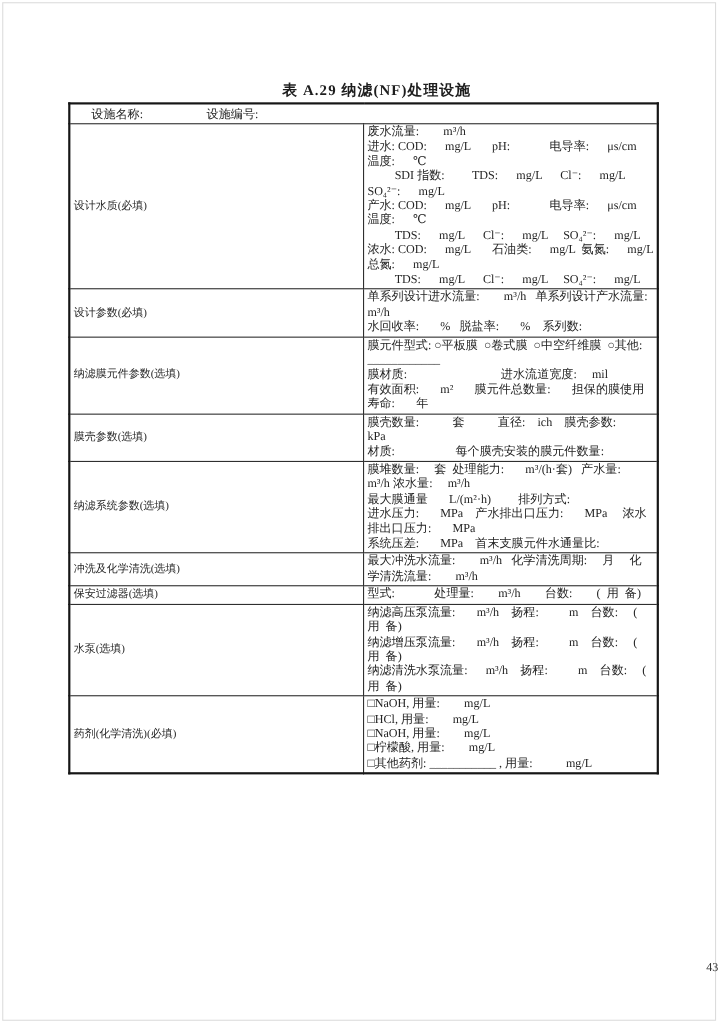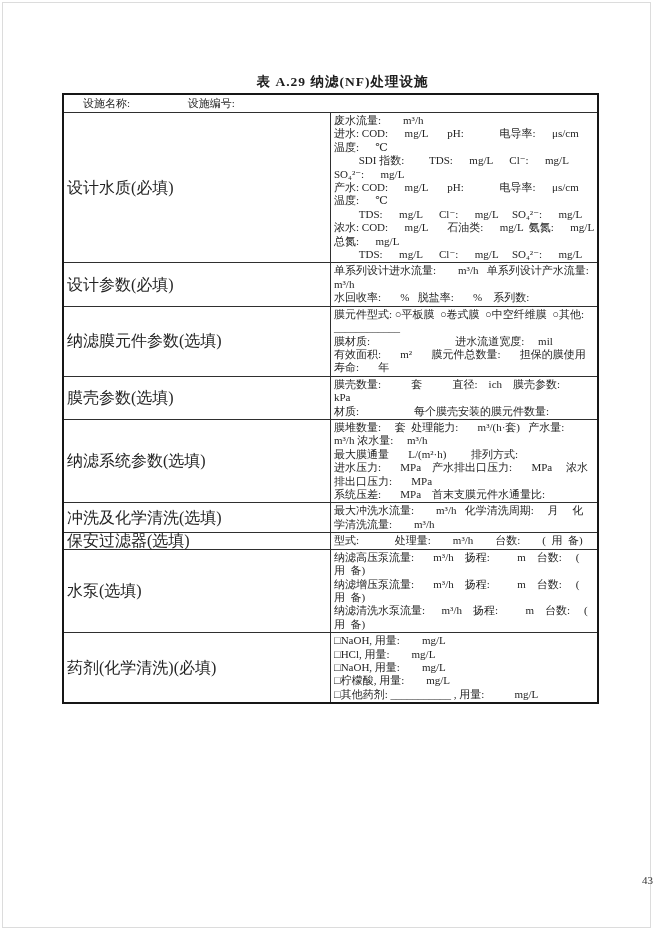--- a/index.html
+++ b/index.html
@@ -15,21 +15,21 @@
   }
   table.nf-form{
     position:absolute;left:62px;top:93px;width:537px;
     border-collapse:collapse;table-layout:fixed;
     border:2px solid #161616;
   }
   table.nf-form td{
     border:1px solid #2f2f2f;vertical-align:middle;padding:1px 3px;
   }
   td.label{
-    width:104px;font-size:16px;line-height:13.5px;color:#242424;
+    width:104px;font-size:10px;line-height:13.5px;color:#242424;
     padding-left:5px;padding-right:2px;
   }
   td.content{padding-left:6px;}
   .line{
     font-size:11px;line-height:13.4px;min-height:13.4px;
     white-space:pre-wrap;color:#242424;
   }
   tr.header-row td{height:15px;font-size:11px;padding-left:19px;}
   .code{display:inline-block;margin-left:55px;}
   .page-number{

